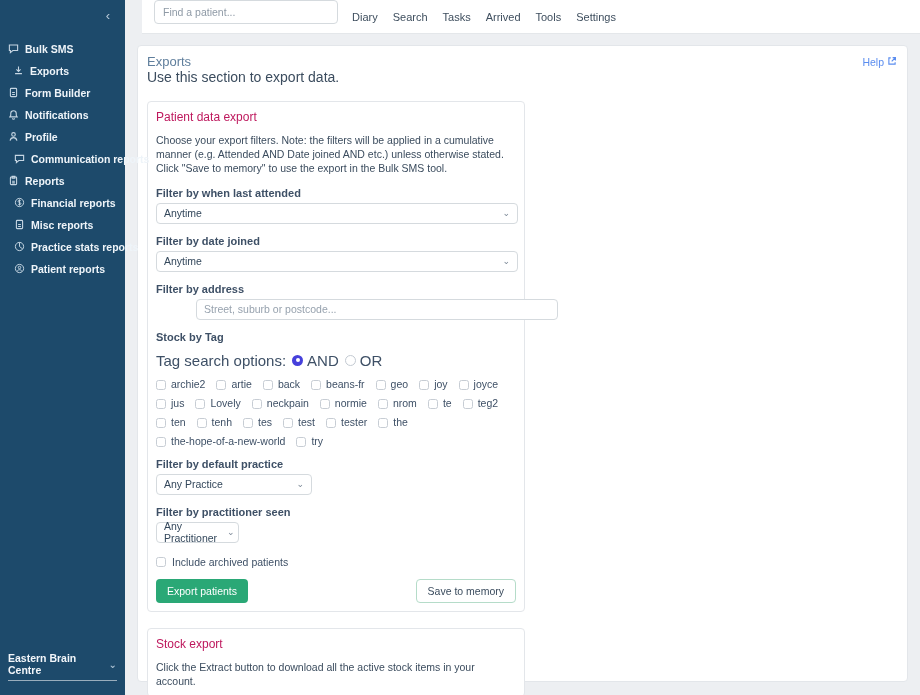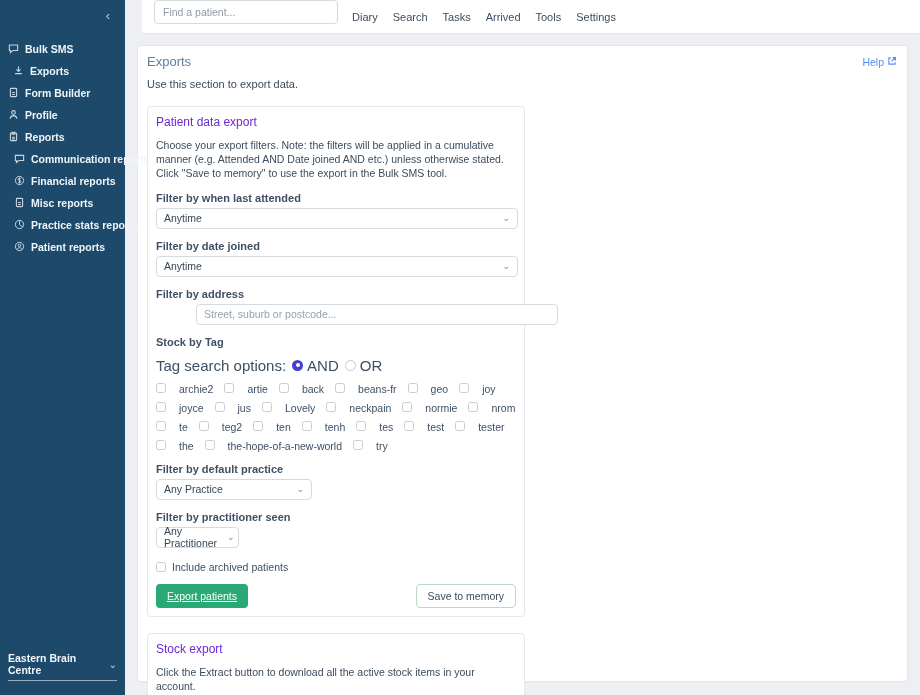--- a/index.html
+++ b/index.html
@@ -58,31 +58,31 @@
   .main {
     position:absolute; left:125px; top:34px; width:795px; height:661px;
     background:#edeff2; overflow:hidden;
   }
   .outer-card {
     position:absolute; left:12px; top:11px; width:771px; height:637px;
     background:#fff; border:1px solid #e3e6ea; border-radius:4px;
     padding:8px 9px;
   }
   .page-title { font-size:13px; color:#5f7e9c; font-weight:normal; }
-  .page-subtitle { font-size:11px; color:#3b4c5e; margin-top:9px; }
+  .page-subtitle { font-size:14px; color:#3b4c5e; }
   .help-link {
     position:absolute; top:10px; right:10px;
     display:flex; align-items:center; gap:3px;
     color:#5b8def; font-size:10.5px; cursor:pointer; text-decoration:none;
   }
   .section-card {
     border:1px solid #e3e6ea; border-radius:4px; background:#fff;
     width:378px; padding:8px; margin-top:16px;
   }
-  .card-title { font-size:12px; color:#6d28d9; font-weight:normal; }
+  .card-title { font-size:12px; color:#be185d; font-weight:normal; }
   .card-desc { font-size:10.5px; color:#3b4c5e; line-height:1.35; margin-top:9px; }
   .field-label { font-size:11px; color:#3e5066; margin-top:11px; margin-bottom:4px;font-weight:bold; }
   .select-box {
     height:21px; border:1px solid #d5dade; border-radius:4px; background:#fff;
     display:flex; align-items:center; justify-content:space-between;
     padding:0 7px; font-size:10.5px; color:#33475b; cursor:pointer;
   }
   .select-box .chev { color:#7a8796; font-size:9px; }
   .select-full { width:362px; }
   .select-mid { width:156px; }
@@ -94,30 +94,30 @@
   .text-input::placeholder { color:#97a2ae; }
   .tag-options { display:flex; align-items:center; gap:6px; margin-top:9px; font-size:15px; color:#3e5066; }
   .radio { width:11px; height:11px; border-radius:50%; border:1px solid #c3cad2; background:#fff; display:inline-block; }
   .radio.checked { border:none; background:#4640db; position:relative; }
   .radio.checked::after {
     content:""; position:absolute; left:3.5px; top:3.5px; width:4px; height:4px;
     border-radius:50%; background:#fff;
   }
   .radio-group { display:flex; align-items:center; gap:4px; cursor:pointer; }
   .tag-grid { display:flex; flex-wrap:wrap; column-gap:11px; row-gap:7px; margin-top:9px; width:365px; }
-  .tag-item { display:flex; align-items:flex-start; gap:13px; font-size:10.5px; color:#3e5066; cursor:pointer; }
+  .tag-item { display:flex; align-items:flex-end; gap:5px; font-size:10.5px; color:#3e5066; cursor:pointer; }
   .checkbox {
     width:10px; height:10px; border:1px solid #c7cdd4; border-radius:2.5px; background:#fff;
     flex:0 0 auto;
   }
   .archived-row { display:flex; align-items:center; gap:6px; margin-top:13px; font-size:10.5px; color:#3e5066; cursor:pointer; }
   .btn-row { display:flex; justify-content:space-between; margin-top:11px; }
   .btn-green {
     background:#2aa876; color:#fff; border:none; border-radius:4px;
-    font-family:inherit; font-size:10.5px; padding:5px 11px; cursor:pointer;text-decoration:underline;
+    font-family:inherit; font-size:10.5px; padding:5px 11px; cursor:pointer;
   }
   .btn-outline-green {
     background:#fff; color:#3b4c5e; border:1px solid #b5dcc9; border-radius:4px;
     font-family:inherit; font-size:10.5px; padding:5px 11px; cursor:pointer;
   }
 </style>
 </head>
 <body>
 
 <div class="sidebar">
@@ -140,39 +140,45 @@
     </div>
     <div class="side-item">
       <span><svg width="11" height="11" viewBox="0 0 16 16" fill="none" stroke-width="1.6" stroke="currentColor">
             <rect x="3.5" y="2" width="9" height="12" rx="1.2"></rect>
             <path d="M6 8h4M6 11h4"></path>
           </svg></span>
       <span>Form Builder</span>
     </div>
     <div class="side-item">
       <span><svg width="11" height="11" viewBox="0 0 16 16" fill="none" stroke-width="1.6" stroke="currentColor">
+            <path d="M8 2.5a4 4 0 0 1 4 4v2.8l1.3 2.2H2.7L4 9.3V6.5a4 4 0 0 1 4-4zM6.5 13.5a1.5 1.5 0 0 0 3 0"></path>
+          </svg></span>
+      <span>Notifications</span>
+    </div>
+    <div class="side-item">
+      <span><svg width="11" height="11" viewBox="0 0 16 16" fill="none" stroke-width="1.6" stroke="currentColor">
             <circle cx="8" cy="5" r="2.6"></circle>
             <path d="M3 14c.6-3 2.6-4.3 5-4.3s4.4 1.3 5 4.3"></path>
           </svg></span>
       <span>Profile</span>
     </div>
+    <div class="side-item sub">
+      <span><svg width="11" height="11" viewBox="0 0 16 16" fill="none" stroke-width="1.6" stroke="currentColor">
+            <path d="M2 3.5h12v7.5H7l-3.5 2.8v-2.8H2z"></path>
+          </svg></span>
+      <span>Communication reports</span>
+    </div>
+
     <div class="side-item">
       <span><svg width="11" height="11" viewBox="0 0 16 16" fill="none" stroke-width="1.6" stroke="currentColor">
             <rect x="3.5" y="3" width="9" height="11" rx="1.2"></rect>
             <path d="M6 2h4v2.5H6z"></path>
             <path d="M6 9h4M6 11.5h4"></path>
           </svg></span>
       <span>Reports</span>
-    </div>
-
-    <div class="side-item sub">
-      <span><svg width="11" height="11" viewBox="0 0 16 16" fill="none" stroke-width="1.6" stroke="currentColor">
-            <path d="M2 3.5h12v7.5H7l-3.5 2.8v-2.8H2z"></path>
-          </svg></span>
-      <span>Communication reports</span>
     </div>
     <div class="side-item sub">
       <span><svg width="11" height="11" viewBox="0 0 16 16" fill="none" stroke-width="1.4" stroke="currentColor">
             <circle cx="8" cy="8" r="6"></circle>
             <path d="M10 5.8c-.5-.7-1.2-1-2-1-1.1 0-2 .6-2 1.6s1 1.4 2 1.6 2 .6 2 1.6-.9 1.6-2 1.6c-.8 0-1.5-.3-2-1M8 3.5v9"></path>
           </svg></span>
       <span>Financial reports</span>
     </div>
     <div class="side-item sub">
       <span><svg width="11" height="11" viewBox="0 0 16 16" fill="none" stroke-width="1.6" stroke="currentColor">

